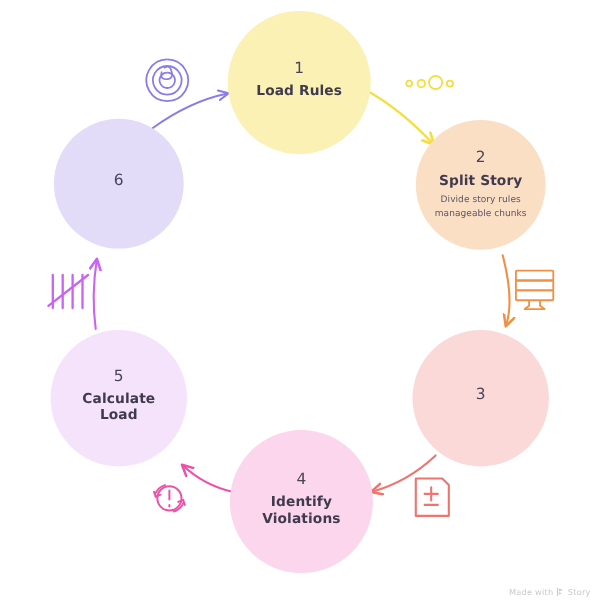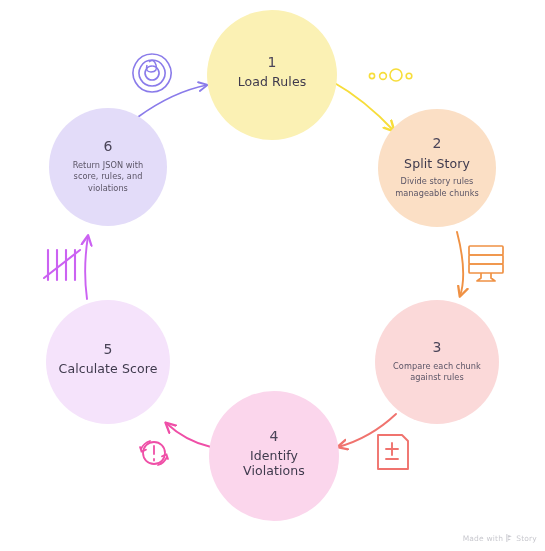--- a/index.html
+++ b/index.html
@@ -41,21 +41,21 @@
   }
   .node-num {
     font-size: 14px;
     color: #4a4458;
     line-height: 1.1;
     margin-bottom: 5px;
     letter-spacing: .2px;
   }
   .node-title {
     font-size: 12.5px;
-    font-weight: 400;
+    font-weight: 700;
     color: #3f3a4d;
     line-height: 1.18;
     margin-bottom: 5px;
     letter-spacing: .1px;
   }
   .node-desc {
     font-size: 8.2px;
     color: #5b5566;
     line-height: 1.42;
     letter-spacing: .05px;
@@ -166,36 +166,34 @@
   </div>
 
   <div class="node" style="left:378px; top:109px; width:118px; height:118px; background:#fbdfc5;">
     <div class="node-num">2</div>
     <div class="node-title">Split Story</div>
     <div class="node-desc">Divide story rules manageable chunks</div>
   </div>
 
   <div class="node" style="left:375px; top:300px; width:124px; height:124px; background:#fbd9d9;">
     <div class="node-num">3</div>
-    <div class="node-desc">Compare each chunk against rules</div>
   </div>
 
   <div class="node" style="left:209px; top:391px; width:130px; height:130px; background:#fbd6ec;">
     <div class="node-num">4</div>
     <div class="node-title">Identify Violations</div>
   </div>
 
   <div class="node" style="left:46px; top:300px; width:124px; height:124px; background:#f5e3fb;">
     <div class="node-num">5</div>
-    <div class="node-title">Calculate Score</div>
+    <div class="node-title">Calculate Load</div>
   </div>
 
   <div class="node" style="left:49px; top:108px; width:118px; height:118px; background:#e3dcf9;">
     <div class="node-num">6</div>
-    <div class="node-desc">Return JSON with score, rules, and violations</div>
   </div>
 
   <div class="watermark">
     <span>Made with</span>
     <span class="wm-mark">
       <svg viewBox="0 0 8 9" width="7" height="8">
         <path d="M1,0.6 L1,8.4" stroke="#c9c9cf" stroke-width="1.2" stroke-linecap="round" fill="none"></path>
         <path d="M2.4,1.2 L6.6,2.6 L2.4,4.1 Z" fill="#c9c9cf"></path>
         <path d="M2.4,5.0 L5.6,6.1 L2.4,7.4 Z" fill="#c9c9cf"></path>
       </svg>

